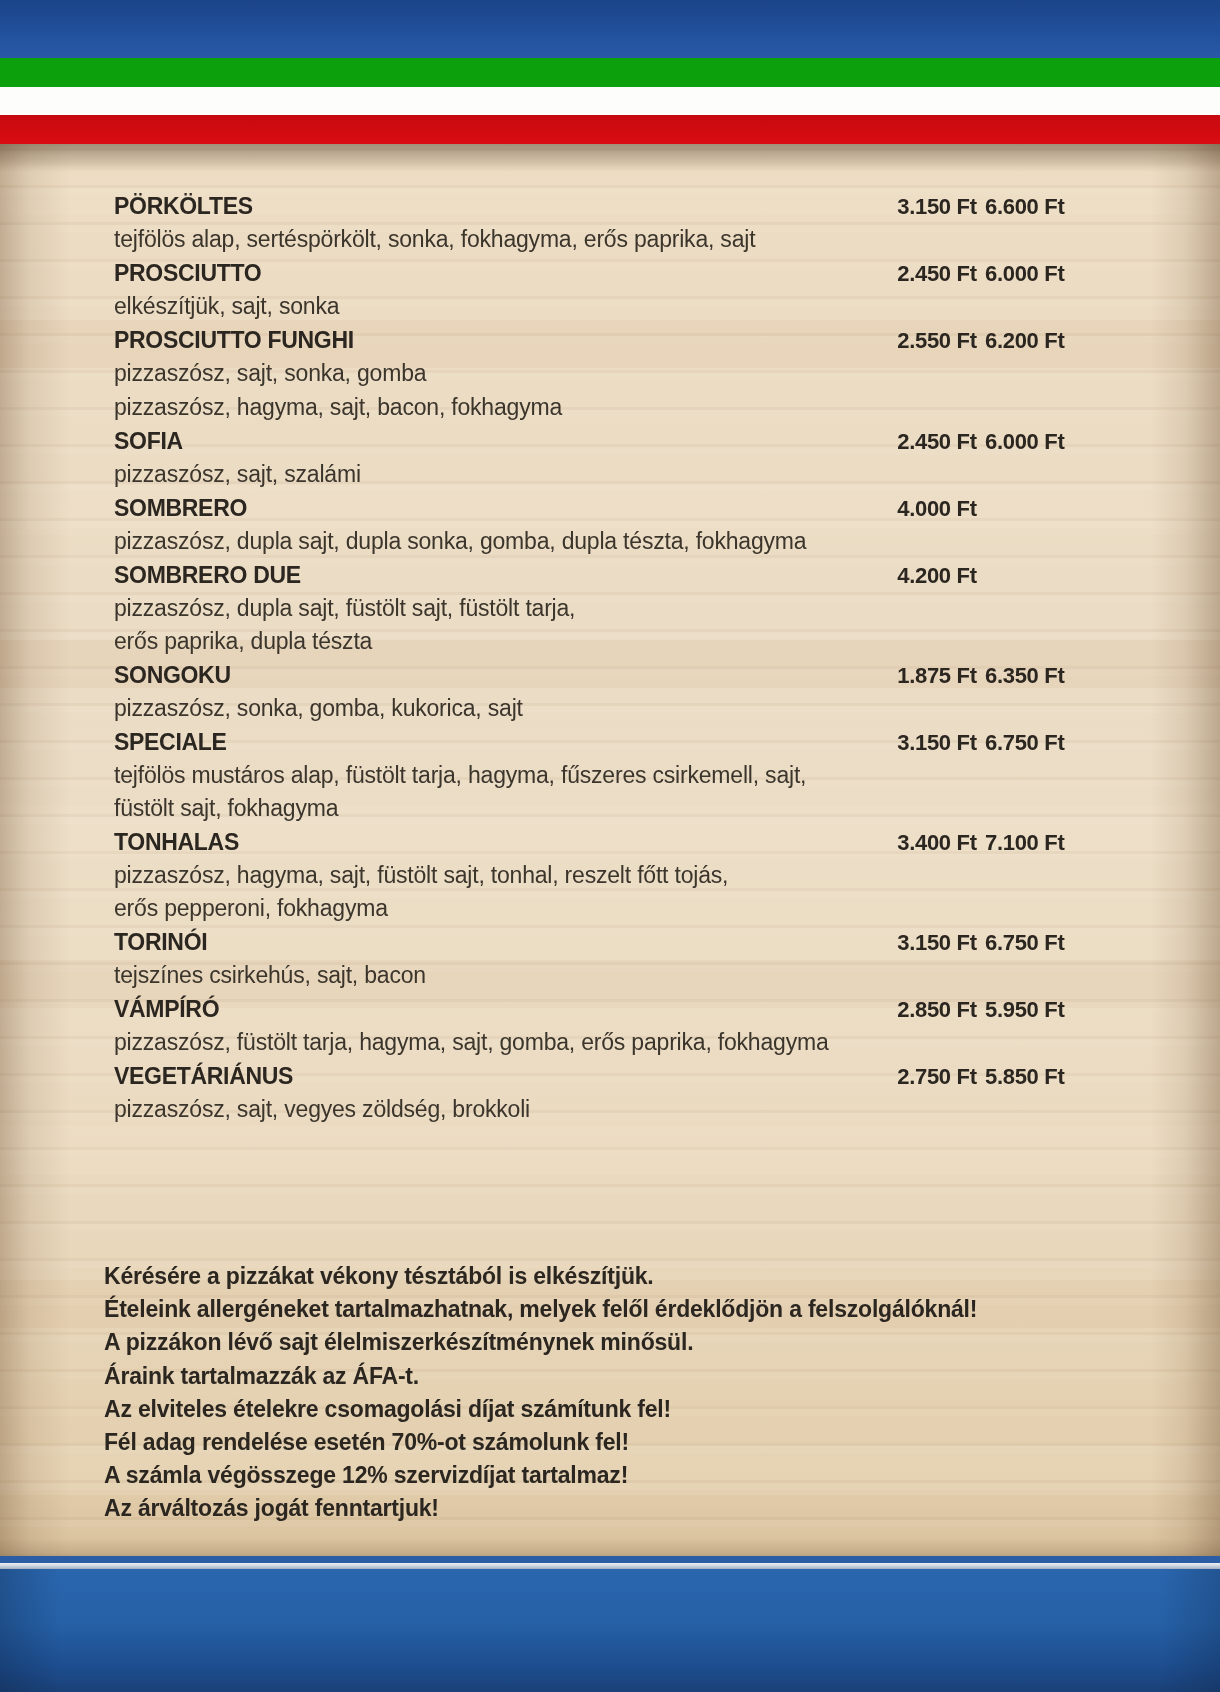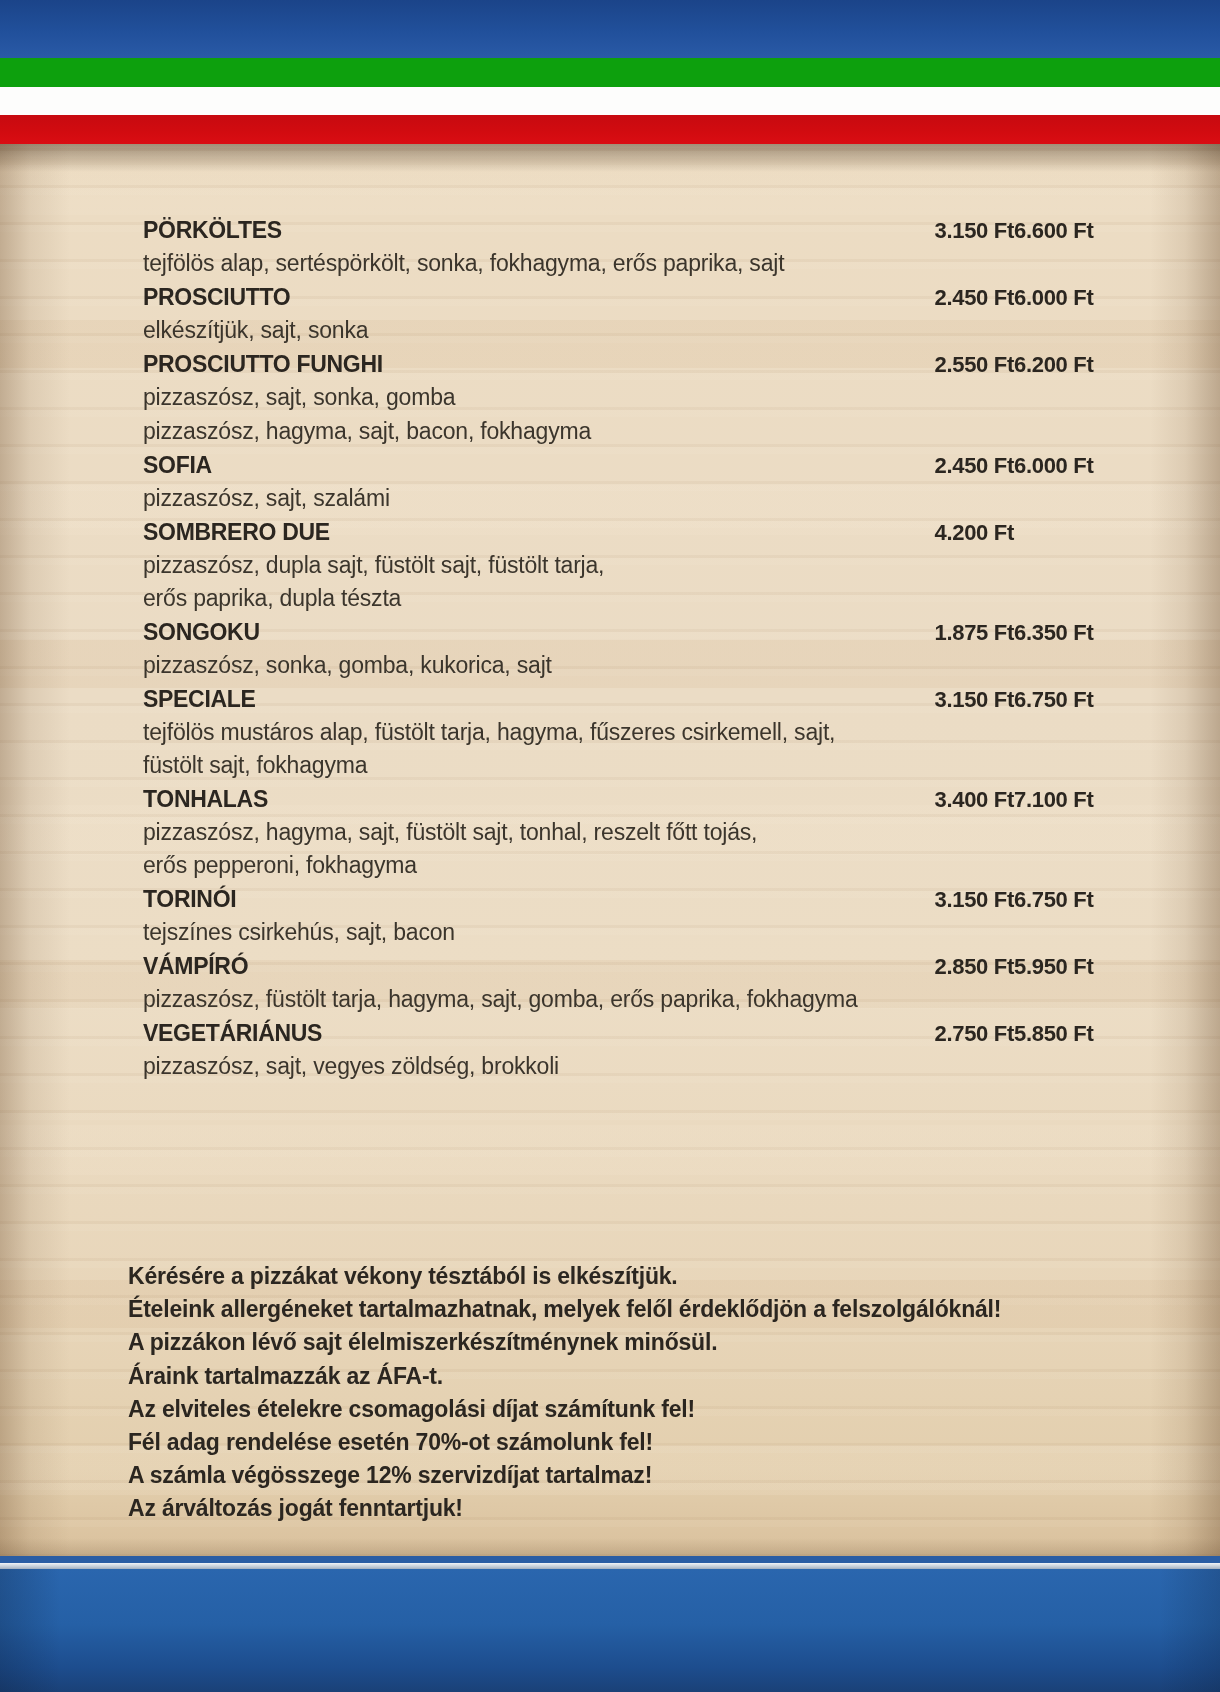--- a/index.html
+++ b/index.html
@@ -30,30 +30,30 @@
   }
   
   .stripe{position:absolute;left:0;width:100%;}
   .stripe-blue{top:0;height:58px;background:linear-gradient(180deg,#1b4489 0%,var(--banner_blue) 55%,#2a5aa7 100%);}
   .stripe-green{top:58px;height:29px;background:var(--banner_green);}
   .stripe-white{top:87px;height:28px;background:var(--banner_white);}
   .stripe-red{top:115px;height:29px;background:linear-gradient(180deg,#c70a10 0%,var(--banner_red) 60%,#da0d13 100%);}
   .banner-shadow{position:absolute;left:0;top:144px;width:100%;height:28px;
     background:linear-gradient(180deg,rgba(62,42,24,0.42),rgba(62,42,24,0));}
   
-  .menu{position:absolute;left:114px;top:214px;width:988px;margin-left:29px;}
+  .menu{position:absolute;left:114px;top:190px;width:988px;}
   .menu-item{margin-bottom:1px;}
   .item-head{display:flex;align-items:baseline;line-height:33px;}
   .item-name{flex:1;font-weight:bold;font-size:23px;letter-spacing:-0.3px;color:var(--text_dark);}
   .price{font-weight:bold;font-size:22px;letter-spacing:-0.3px;color:var(--text_dark);white-space:nowrap;}
-  .price-1{width:96px;text-align:right;}
+  .price-1{width:96px;text-align:center;}
   .price-2{width:117px;text-align:left;}
   .desc-line{font-size:23px;line-height:33px;letter-spacing:-0.2px;color:var(--text_body);}
   
-  .notes{position:absolute;left:128px;top:1260px;width:1010px;}
+  .notes{position:absolute;left:104px;top:1260px;width:1010px;}
   .note-line{font-weight:bold;font-size:23px;line-height:33.2px;letter-spacing:-0.2px;color:var(--text_dark);}
   
   .footer{position:absolute;left:0;bottom:0;width:100%;height:136px;}
   .footer-shadow{position:absolute;left:0;bottom:136px;width:100%;height:18px;
     background:linear-gradient(0deg,rgba(84,58,32,0.18),rgba(84,58,32,0));}
   .footer-band-blue-line{height:7px;background:#2a5da4;}
   .footer-band-silver{height:6px;background:linear-gradient(180deg,#f0f3f7 0%,var(--footer_silver) 80%,#9fabbc 100%);}
   .footer-band-main{height:123px;
     background:
       linear-gradient(90deg, rgba(10,25,50,0.25) 0px, rgba(10,25,50,0) 60px,
@@ -117,20 +117,30 @@
       <div class="item-head">
         <div class="item-name">SOFIA</div>
         <div class="price price-1">2.450 Ft</div>
         <div class="price price-2">6.000 Ft</div>
       </div>
       <div class="item-desc">
           <div class="desc-line">pizzaszósz, sajt, szalámi</div>
         </div>
     </div>
 
+    <div class="menu-item">
+      <div class="item-head">
+        <div class="item-name">SOMBRERO</div>
+        <div class="price price-1">4.000 Ft</div>
+        <div class="price price-2"></div>
+      </div>
+      <div class="item-desc">
+          <div class="desc-line">pizzaszósz, dupla sajt, dupla sonka, gomba, dupla tészta, fokhagyma</div>
+        </div>
+    </div>
 
     <div class="menu-item">
       <div class="item-head">
         <div class="item-name">SOMBRERO DUE</div>
         <div class="price price-1">4.200 Ft</div>
         <div class="price price-2"></div>
       </div>
       <div class="item-desc">
           <div class="desc-line">pizzaszósz, dupla sajt, füstölt sajt, füstölt tarja,</div>
           <div class="desc-line">erős paprika, dupla tészta</div>

